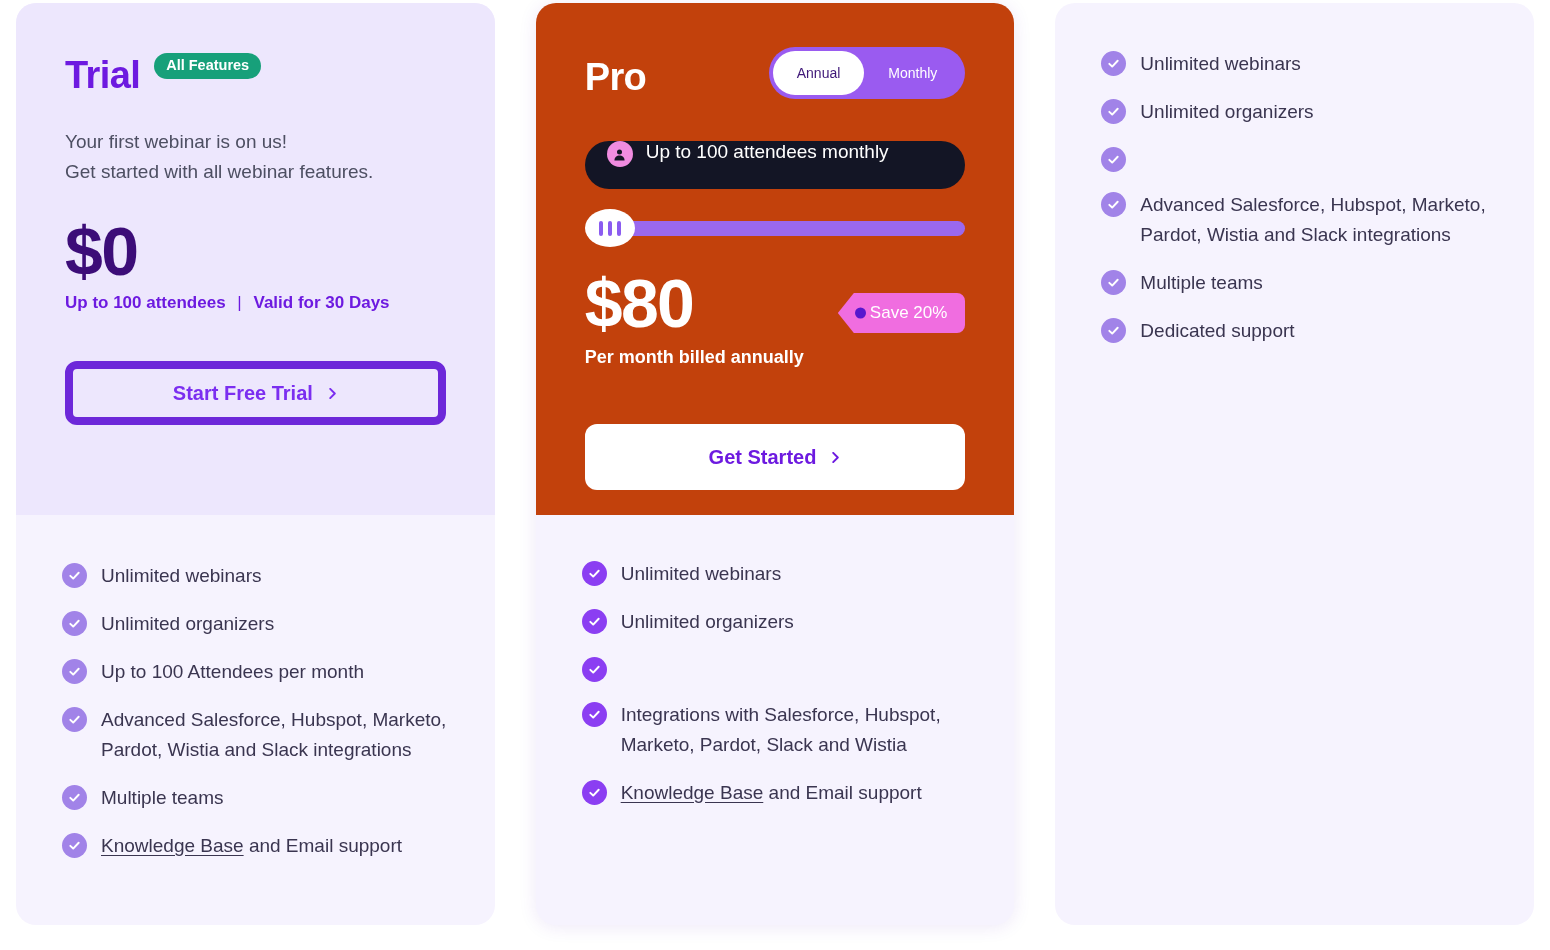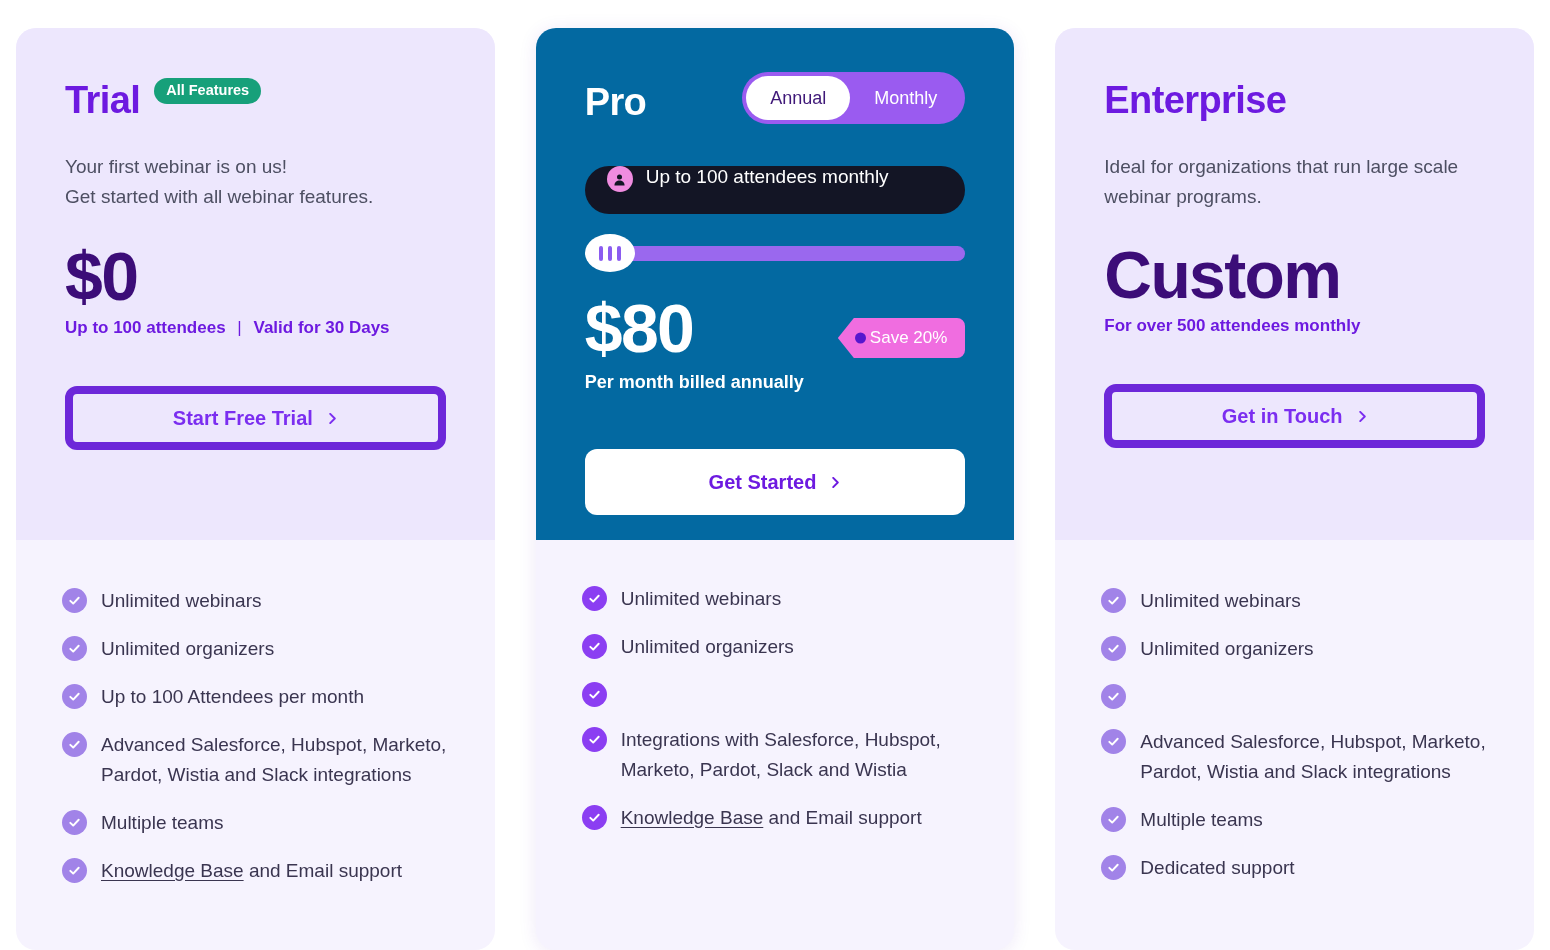--- a/index.html
+++ b/index.html
@@ -11,21 +11,21 @@
     font-family: "Liberation Sans", sans-serif;
     overflow: hidden;
   }
 
   .pricing-grid {
     position: relative;
     width: 1550px;
     height: 950px;
     display: flex;
     align-items: flex-start;
-    padding: 28px 16px 15px 16px;
+    padding: 3px 16px 15px 16px;
     gap: 41px;
   }
 
   
   .card {
     width: 480px;
     border-radius: 20px;
     overflow: hidden;
     display: flex;
     flex-direction: column;
@@ -33,21 +33,21 @@
   .card.side  { height: 922px; background: #f6f3fe; }
   .card.featured {
     height: 922px;
     background: #f6f3fe;
     box-shadow: 0 2px 18px rgba(90, 30, 190, .10);
   }
 
   .card-head { padding: 50px 49px 0 49px; }
   .card.side .card-head { background: #ede7fd; height: 512px; }
   .card.featured .card-head {
-    background: #0369a1;
+    background: #c2410c;
     height: 512px;
     padding: 52px 49px 0 49px;
   }
 
   
   .title-row { display: flex; align-items: center; gap: 14px; height: 44px; }
   .plan-title {
     font-size: 38px;
     font-weight: bold;
     letter-spacing: -.6px;
@@ -74,21 +74,21 @@
     position: relative;
     top: -4px;
     display: flex;
     align-items: center;
     background: #9a5bf0;
     border-radius: 30px;
     padding: 4px;
     height: 52px;
   }
   .toggle-opt {
-    font-size: 18px;
+    font-size: 14px;
     color: #ffffff;
     padding: 0 24px;
     height: 44px;
     line-height: 44px;
     border-radius: 26px;
     cursor: pointer;
     white-space: nowrap;
   }
   .toggle-opt.active { background: #ffffff; color: #3f1878; }
 
@@ -427,36 +427,20 @@
           <svg width="13" height="13" viewBox="0 0 14 14">
               <path d="M2.5 7.4 L5.6 10.3 L11.5 4" fill="none" stroke="#fff" stroke-width="2.1" stroke-linecap="round" stroke-linejoin="round"></path>
             </svg>
         </span>
         <span class="feature-text"><span class="link">Knowledge Base</span><span> and Email support</span></span>
       </div>
     </div>
   </div>
 
   <div class="card side">
-    <div class="card-head">
-      <div class="title-row">
-        <div class="plan-title">Enterprise</div>
-      </div>
-      <div class="plan-desc">Ideal for organizations that run large scale webinar programs.</div>
-      <div class="price-block">
-        <div class="price custom">Custom</div>
-        <div class="price-sub">For over 500 attendees monthly</div>
-      </div>
-      <div class="cta outline">
-        <span>Get in Touch</span>
-        <svg class="chev" viewBox="0 0 12 12">
-          <path d="M3.5 1 L8.5 6 L3.5 11" fill="none" stroke="#7b2ef0" stroke-width="2.1" stroke-linecap="round" stroke-linejoin="round"></path>
-        </svg>
-      </div>
-    </div>
 
     <div class="features">
       <div class="feature">
         <span class="check">
           <svg width="13" height="13" viewBox="0 0 14 14">
               <path d="M2.5 7.4 L5.6 10.3 L11.5 4" fill="none" stroke="#fff" stroke-width="2.1" stroke-linecap="round" stroke-linejoin="round"></path>
             </svg>
         </span>
         <span class="feature-text">Unlimited webinars</span>
       </div>

